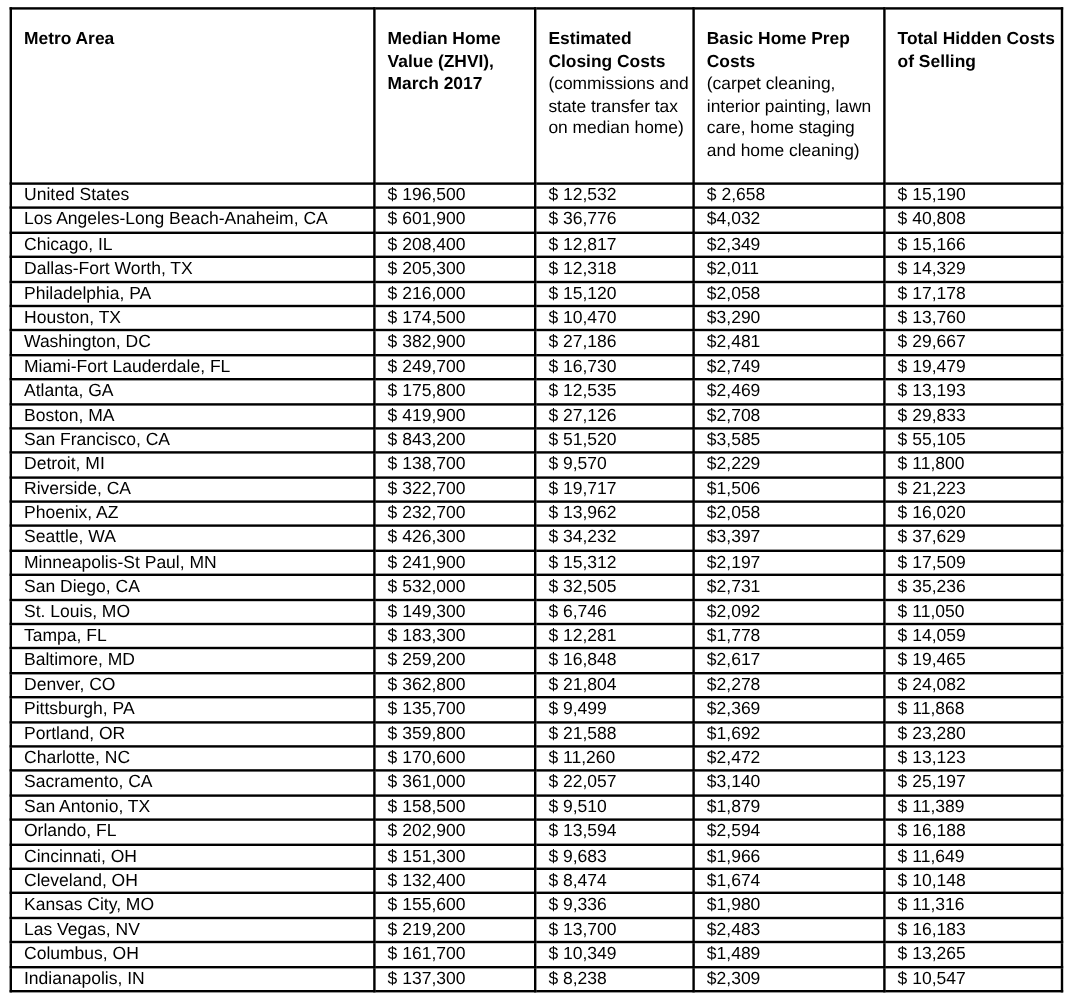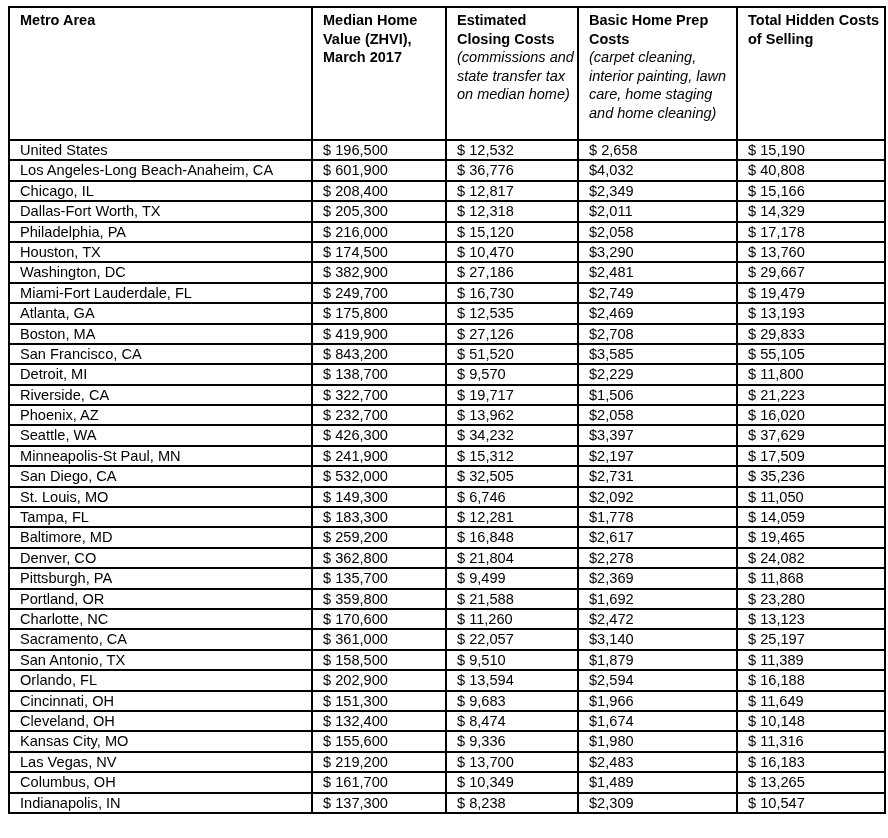--- a/index.html
+++ b/index.html
@@ -8,22 +8,22 @@
   table.costs { position:absolute; left:8px; top:6px; border-collapse:collapse;
                 table-layout:fixed; width:876px; }
   table.costs col.c0 { width:303px; }
   table.costs col.c1 { width:134px; }
   table.costs col.c2 { width:132px; }
   table.costs col.c3 { width:159px; }
   table.costs col.c4 { width:148px; }
   table.costs th, table.costs td { border:2px solid #000; vertical-align:top;
                 text-align:left; padding:0 0 0 10px; overflow:hidden; white-space:nowrap; }
   table.costs th { height:128px; font-size:14.5px; font-weight:bold; line-height:18.5px;
-                   padding-top:3px; white-space:normal; }
-  table.costs th .sub { display:block; font-weight:normal; font-style:italic; }
+                   padding-top:16px; white-space:normal; }
+  table.costs th .sub { display:block; font-weight:normal; }
   table.costs td { height:18.4px; font-size:14.6px; line-height:18px; }
 </style>
 </head>
 <body>
 
 <table class="costs">
   <colgroup>
     <col class="c0">
       <col class="c1">
       <col class="c2">

